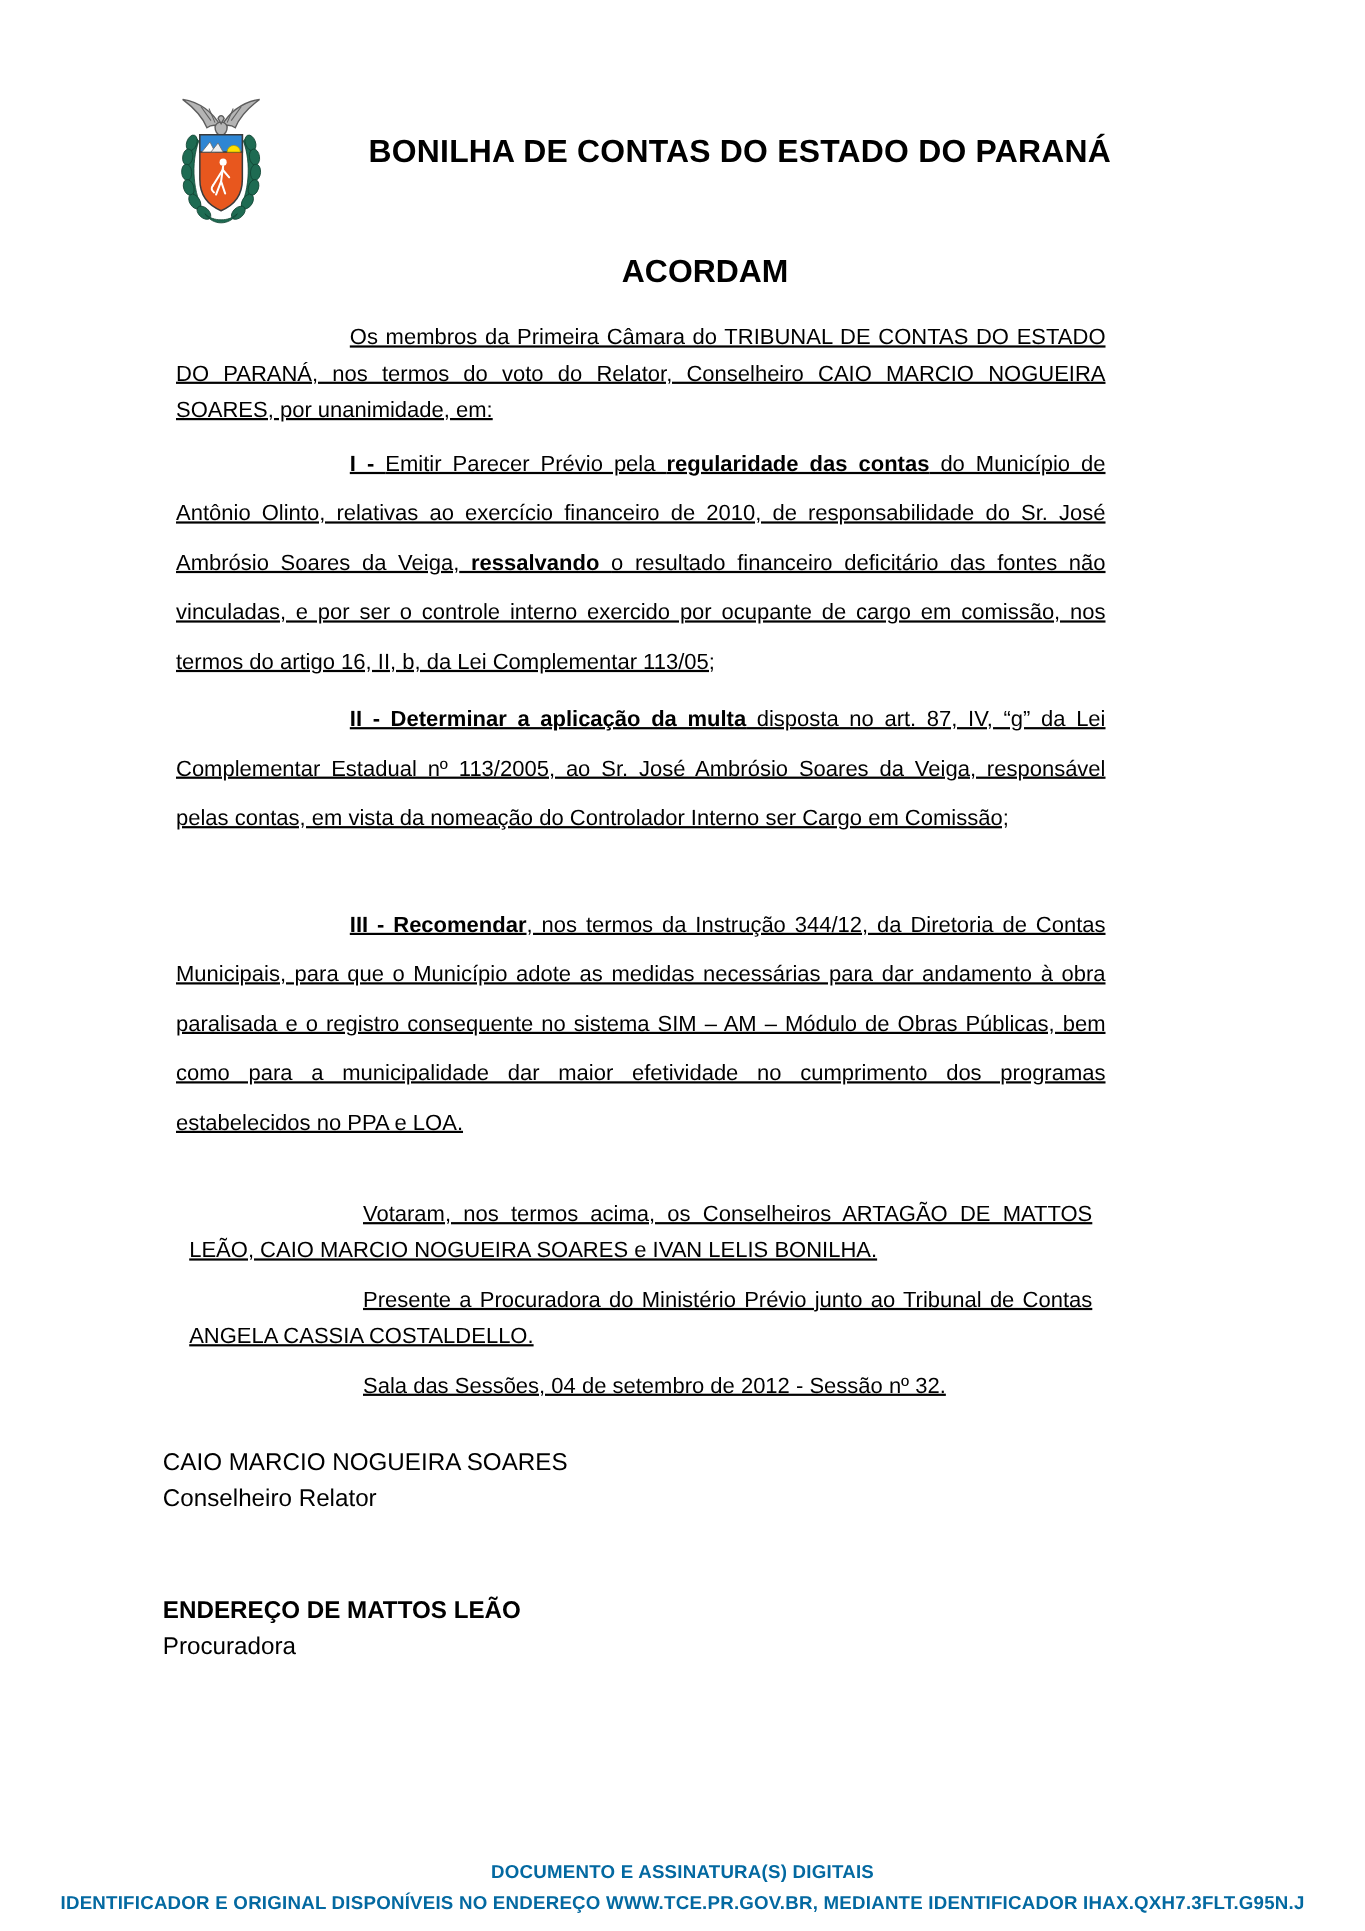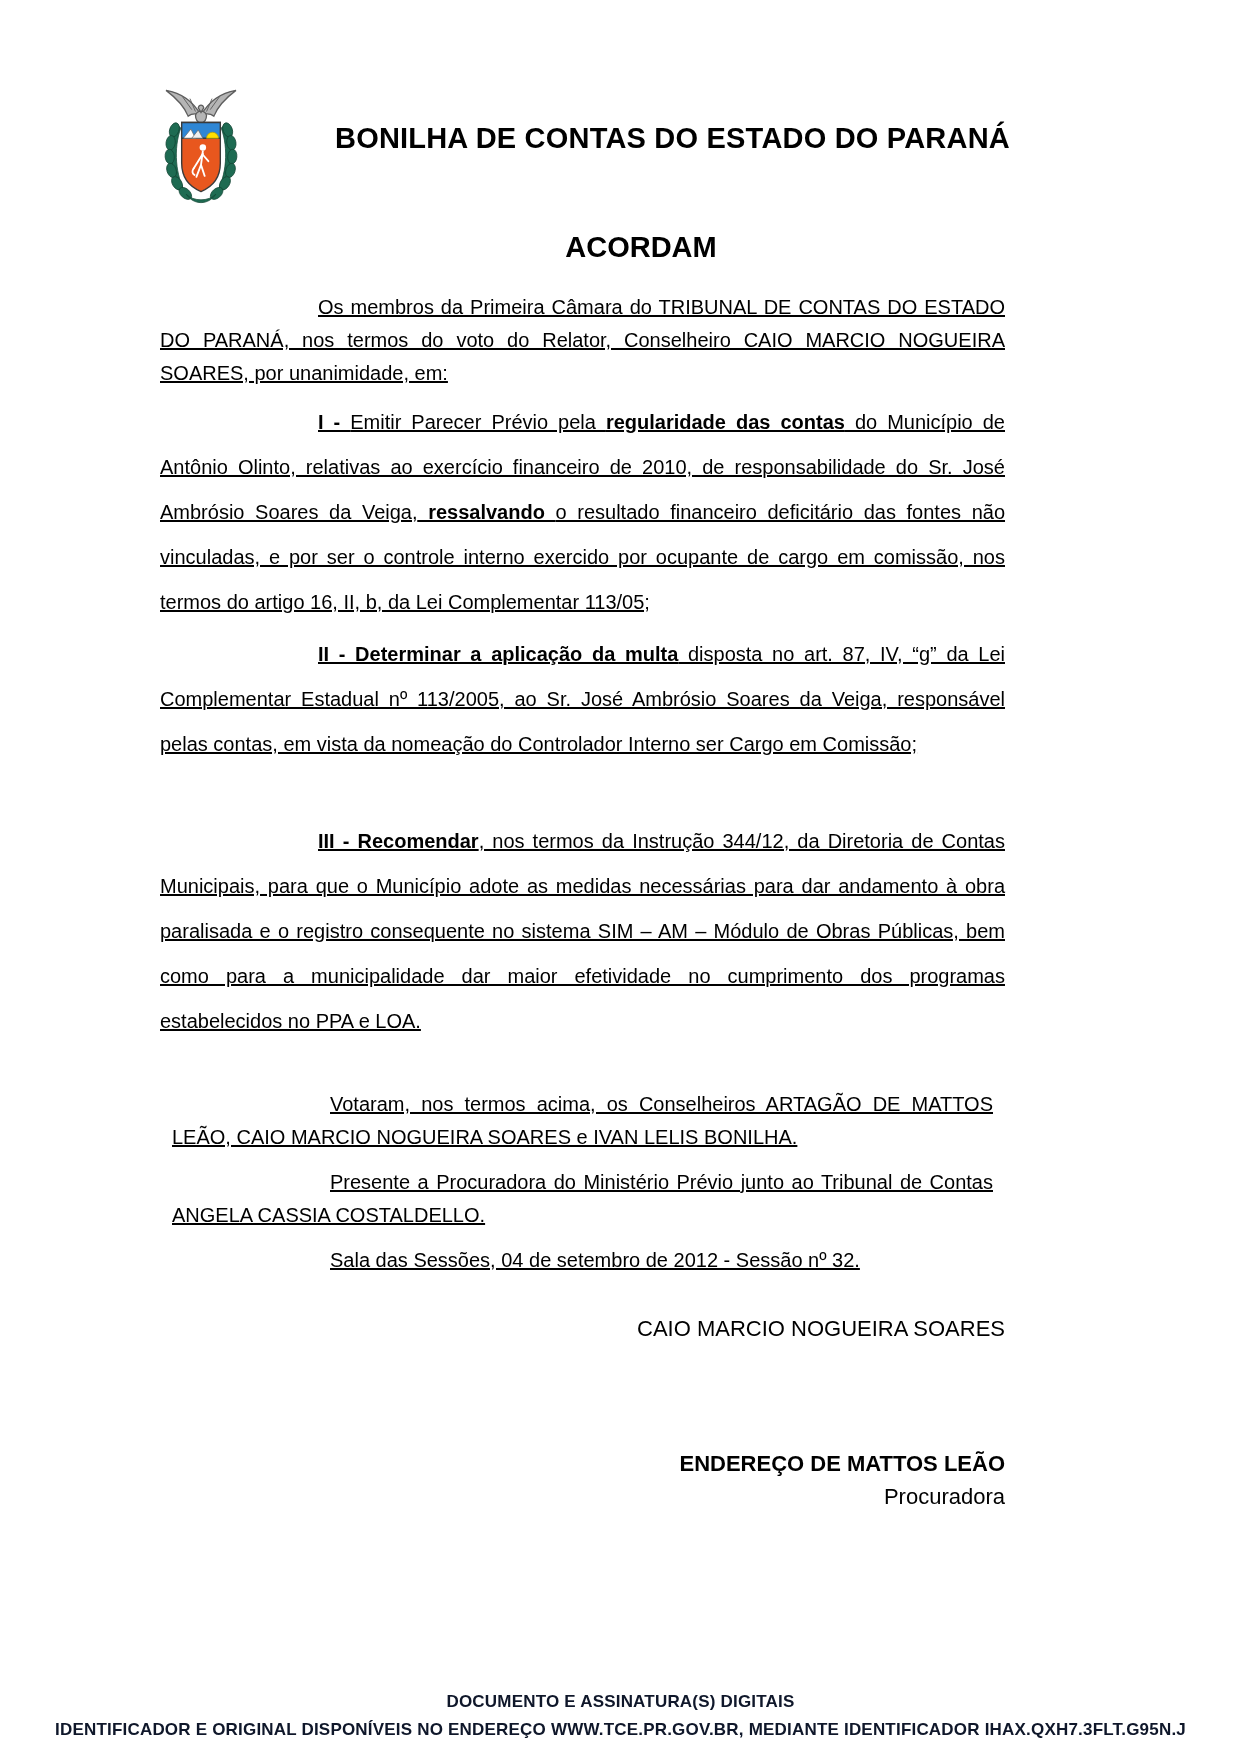--- a/index.html
+++ b/index.html
@@ -25,30 +25,30 @@
     font-size:20px;text-align:justify;text-decoration:underline;
   }
   .intro{top:291px;line-height:33px;text-indent:158px;}
   .item{line-height:45px;text-indent:158px;}
   .item-1{top:400px;}
   .item-2{top:632px;}
   .item-3{top:819px;}
   .closing{top:1076px;line-height:33px;}
   .closing p{margin:12px;text-indent:158px;text-align:justify;}
   .signature{
-    position:absolute;left:160px;width:845px;
-    text-align:right;font-size:22px;line-height:33px;
+    position:absolute;left:148px;width:845px;
+    text-align:left;font-size:22px;line-height:33px;
   }
   .sig-1{top:1312px;}
   .sig-2{top:1447px;}
   .sig-2 .sig-name{font-weight:bold;}
   .footer{
     position:absolute;left:0;top:1688px;width:1241px;
     text-align:center;font-size:17px;font-weight:bold;
-    line-height:28px;color:#0f172a;letter-spacing:0.2px;
+    line-height:28px;color:#0369a1;letter-spacing:0.2px;
   }
   b,.seg-b{font-weight:bold;}
 </style>
 </head>
 <body>
 
 <div class="page">
 
   <div class="logo">
     <svg viewBox="0 0 100 140" width="92" height="132" xmlns="http://www.w3.org/2000/svg" aria-hidden="true">
@@ -115,20 +115,21 @@
   <div class="block item item-3"><span class="seg-b">III - Recomendar</span><span>, nos termos da Instrução 344/12, da Diretoria de Contas Municipais, para que o Município adote as medidas necessárias para dar andamento à obra paralisada e o registro consequente no sistema SIM – AM – Módulo de Obras Públicas, bem como para a municipalidade dar maior efetividade no cumprimento dos programas estabelecidos no PPA e LOA.</span></div>
 
   <div class="block closing">
     <p>Votaram, nos termos acima, os Conselheiros ARTAGÃO DE MATTOS LEÃO, CAIO MARCIO NOGUEIRA SOARES e IVAN LELIS BONILHA.</p>
     <p>Presente a Procuradora do Ministério Prévio junto ao Tribunal de Contas ANGELA CASSIA COSTALDELLO.</p>
     <p>Sala das Sessões, 04 de setembro de 2012 - Sessão nº 32.</p>
   </div>
 
   <div class="signature sig-1">
     <div class="sig-name">CAIO MARCIO NOGUEIRA SOARES</div>
+    <div class="sig-role">Conselheiro Relator</div>
   </div>
 
   <div class="signature sig-2">
     <div class="sig-name">ENDEREÇO DE MATTOS LEÃO</div>
     <div class="sig-role">Procuradora</div>
   </div>
 
   <div class="footer">
     <div>DOCUMENTO E ASSINATURA(S) DIGITAIS</div>
     <div>IDENTIFICADOR E ORIGINAL DISPONÍVEIS NO ENDEREÇO WWW.TCE.PR.GOV.BR, MEDIANTE IDENTIFICADOR IHAX.QXH7.3FLT.G95N.J</div>

